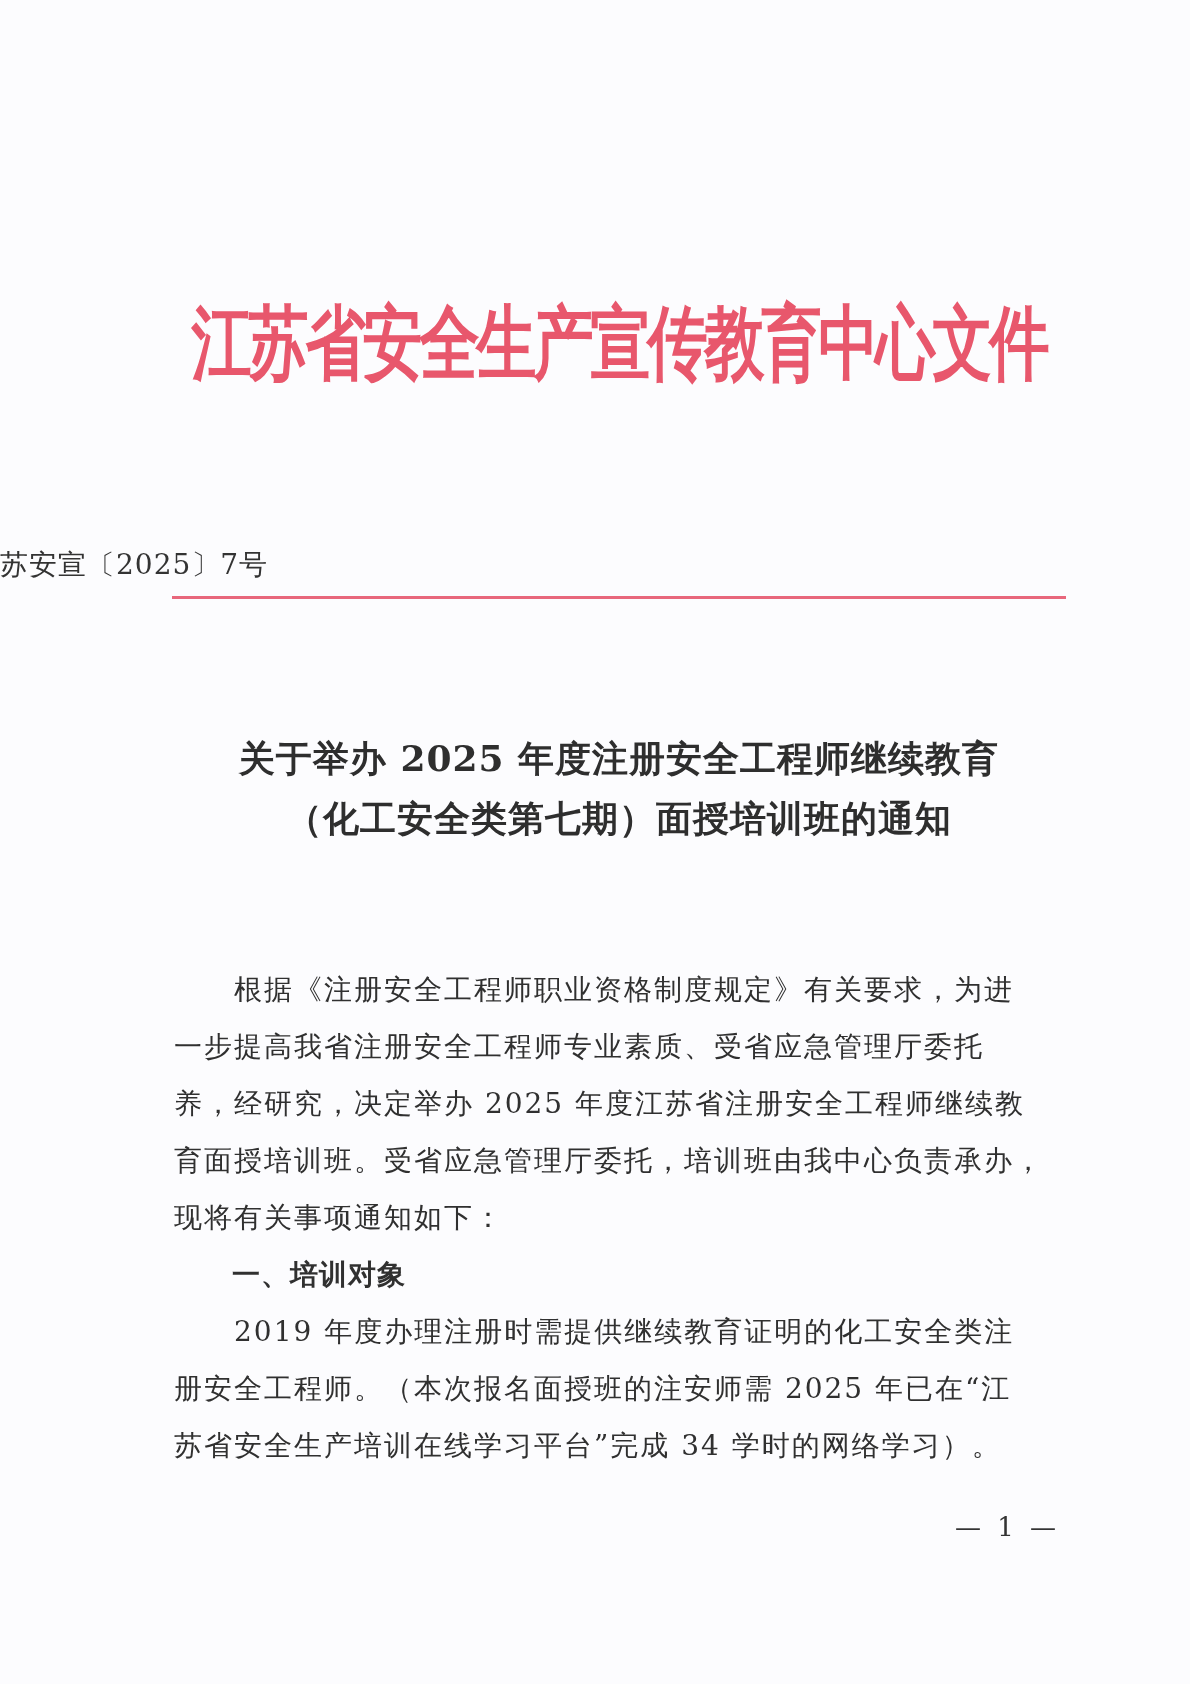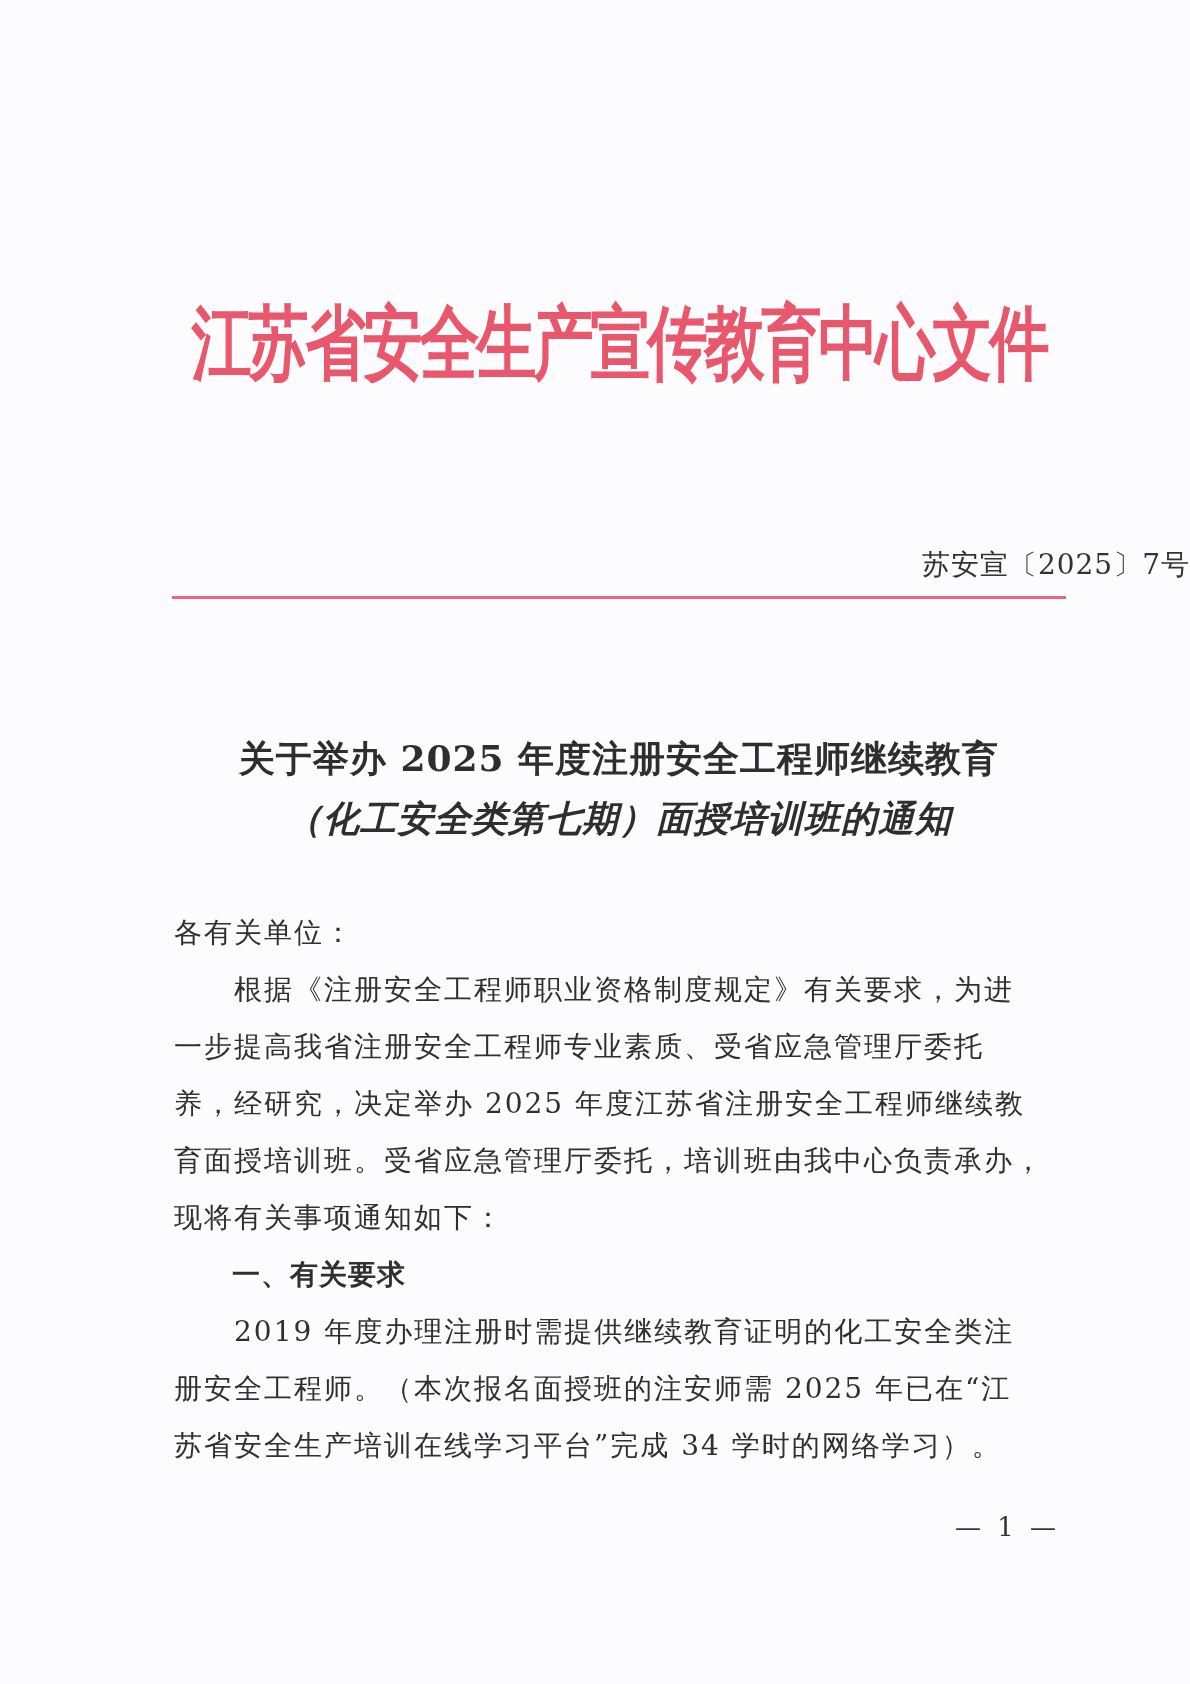--- a/index.html
+++ b/index.html
@@ -37,21 +37,21 @@
     transform: scaleY(1.35);
     transform-origin: center top;
     font-weight: bold;
     white-space: nowrap;
   }
   .doc-number {
     position: absolute;
     left: 0;
     width: 1190px;
     top: 545px;
-    text-align: right;
+    text-align: left;
     font-size: 28px;
     line-height: 40px;
     color: #333;
     letter-spacing: 1px;
   }
   .red-rule {
     position: absolute;
     left: 172px;
     top: 596px;
     width: 894px;
@@ -65,21 +65,21 @@
     text-align: center;
     font-family: "DejaVu Serif", "Liberation Serif", serif;
     font-weight: bold;
     font-size: 36px;
     line-height: 56px;
     color: #2e2e2e;
     letter-spacing: 1px;
     white-space: nowrap;
   }
   .title.l1 { top: 730px; }
-  .title.l2 { top: 790px; font-style: italic; }
+  .title.l2 { top: 790px; }
   .body-text {
     position: absolute;
     left: 174px;
     width: 880px;
     font-size: 28px;
     line-height: 57px;
     color: #303030;
     letter-spacing: 2px;
     white-space: nowrap;
   }
@@ -105,29 +105,28 @@
 
   <div class="masthead">江苏省安全生产宣传教育中心文件</div>
 
   <div class="doc-number">苏安宣〔2025〕7号</div>
 
   <div class="red-rule"></div>
 
   <div class="title l1">关于举办 2025 年度注册安全工程师继续教育</div>
   <div class="title l2">（化工安全类第七期）面授培训班的通知</div>
 
-  <div class="body-text" style="top:904px;">各有关单位：</div>
 
   <div class="body-text" style="top:961px;">　　根据《注册安全工程师职业资格制度规定》有关要求，为进</div>
   <div class="body-text" style="top:1018px;">一步提高我省注册安全工程师专业素质、受省应急管理厅委托</div>
   <div class="body-text" style="top:1075px;">养，经研究，决定举办 2025 年度江苏省注册安全工程师继续教</div>
   <div class="body-text" style="top:1132px;">育面授培训班。受省应急管理厅委托，培训班由我中心负责承办，</div>
   <div class="body-text" style="top:1189px;">现将有关事项通知如下：</div>
 
-  <div class="body-text heading-section" style="top:1246px;">　　一、有关要求</div>
+  <div class="body-text heading-section" style="top:1246px;">　　一、培训对象</div>
 
   <div class="body-text" style="top:1303px;">　　2019 年度办理注册时需提供继续教育证明的化工安全类注</div>
   <div class="body-text" style="top:1360px;">册安全工程师。（本次报名面授班的注安师需 2025 年已在“江</div>
   <div class="body-text" style="top:1417px;">苏省安全生产培训在线学习平台”完成 34 学时的网络学习）。</div>
 
   <div class="page-number">— 1 —</div>
 
 </div>
 
 </body></html>

